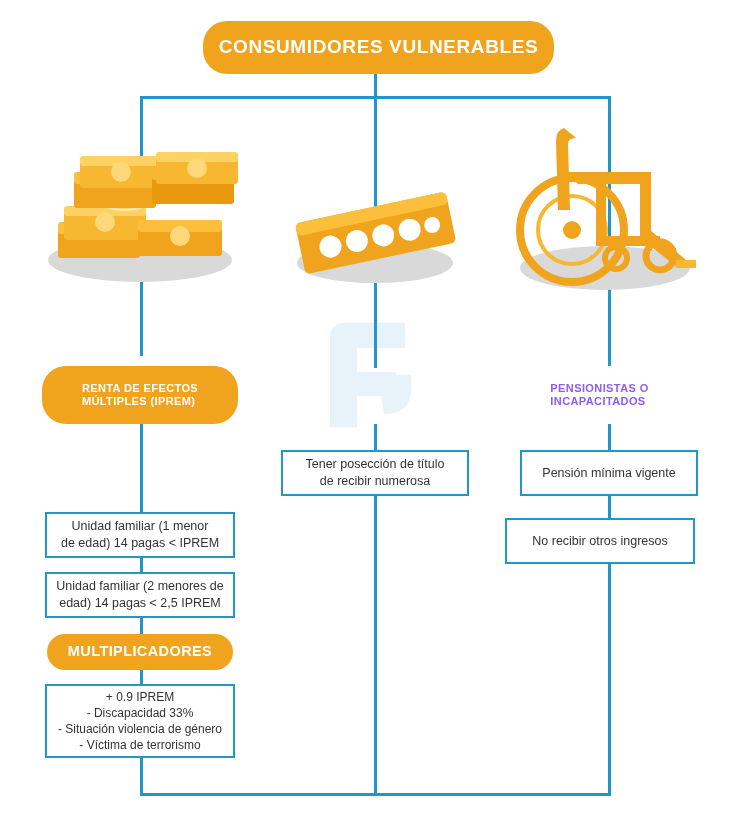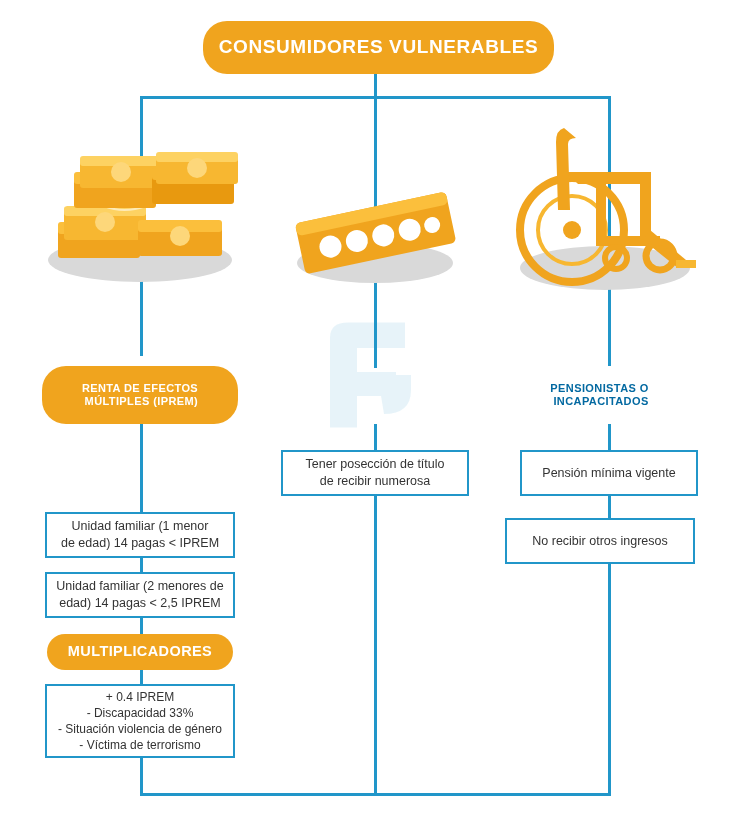--- a/index.html
+++ b/index.html
@@ -22,21 +22,21 @@
 
   
   .pill {
     position: absolute;
     background: #f0a41e;
     color: #ffffff;
     border-radius: 24px;
     display: flex;
     align-items: center;
     justify-content: center;
-    text-align: right;
+    text-align: left;
     font-weight: bold;
     letter-spacing: 0.4px;
     box-sizing: border-box;
     line-height: 1.2;
     padding: 10px 10px;
   }
   .pill.title {
     font-size: 19px;
     letter-spacing: 0.6px;
   }
@@ -177,33 +177,33 @@
       <circle cx="116" cy="148" r="11" fill="none" stroke="#f0a41e" stroke-width="6"></circle>
 
       <path d="M176 150 L196 150 L196 158 L176 158 Z" fill="#f7b731"></path>
     </svg>
   </div>
 
   <div class="pill cat" style="left:42px; top:366px; width:196px; height:58px; white-space:pre-line;">RENTA DE EFECTOS
 MÚLTIPLES (IPREM)</div>
 
 
-  <div class="pill cat" style="left:498px; top:366px; width:203px; height:58px; white-space:pre-line; background:#ffffff; color:#0369a1;">PENSIONISTAS O
+  <div class="pill cat" style="left:498px; top:366px; width:203px; height:58px; white-space:pre-line; background:#ffffff; color:#8b5cf6;">PENSIONISTAS O
 INCAPACITADOS</div>
 
   <div class="line vline" style="left:140px; top:424px; height:372px;"></div>
 
   <div class="box" style="left:45px; top:512px; width:190px; height:46px;">Unidad familiar (1 menor
 de edad) 14 pagas &lt; IPREM</div>
   <div class="box" style="left:45px; top:572px; width:190px; height:46px;">Unidad familiar (2 menores de
 edad) 14 pagas &lt; 2,5 IPREM</div>
 
   <div class="pill small" style="left:47px; top:634px; width:186px; height:36px;">MULTIPLICADORES</div>
 
-  <div class="box" style="left:45px; top:684px; width:190px; height:74px; font-size:12px;">+ 0.4 IPREM
+  <div class="box" style="left:45px; top:684px; width:190px; height:74px; font-size:12px;">+ 0.9 IPREM
 - Discapacidad 33%
 - Situación violencia de género
 - Víctima de terrorismo</div>
 
   <div class="line vline" style="left:374px; top:424px; height:372px;"></div>
 
   <div class="box" style="left:281px; top:450px; width:188px; height:46px;">Tener posección de título
 de recibir numerosa</div>
 
   <div class="line vline" style="left:608px; top:424px; height:372px;"></div>

